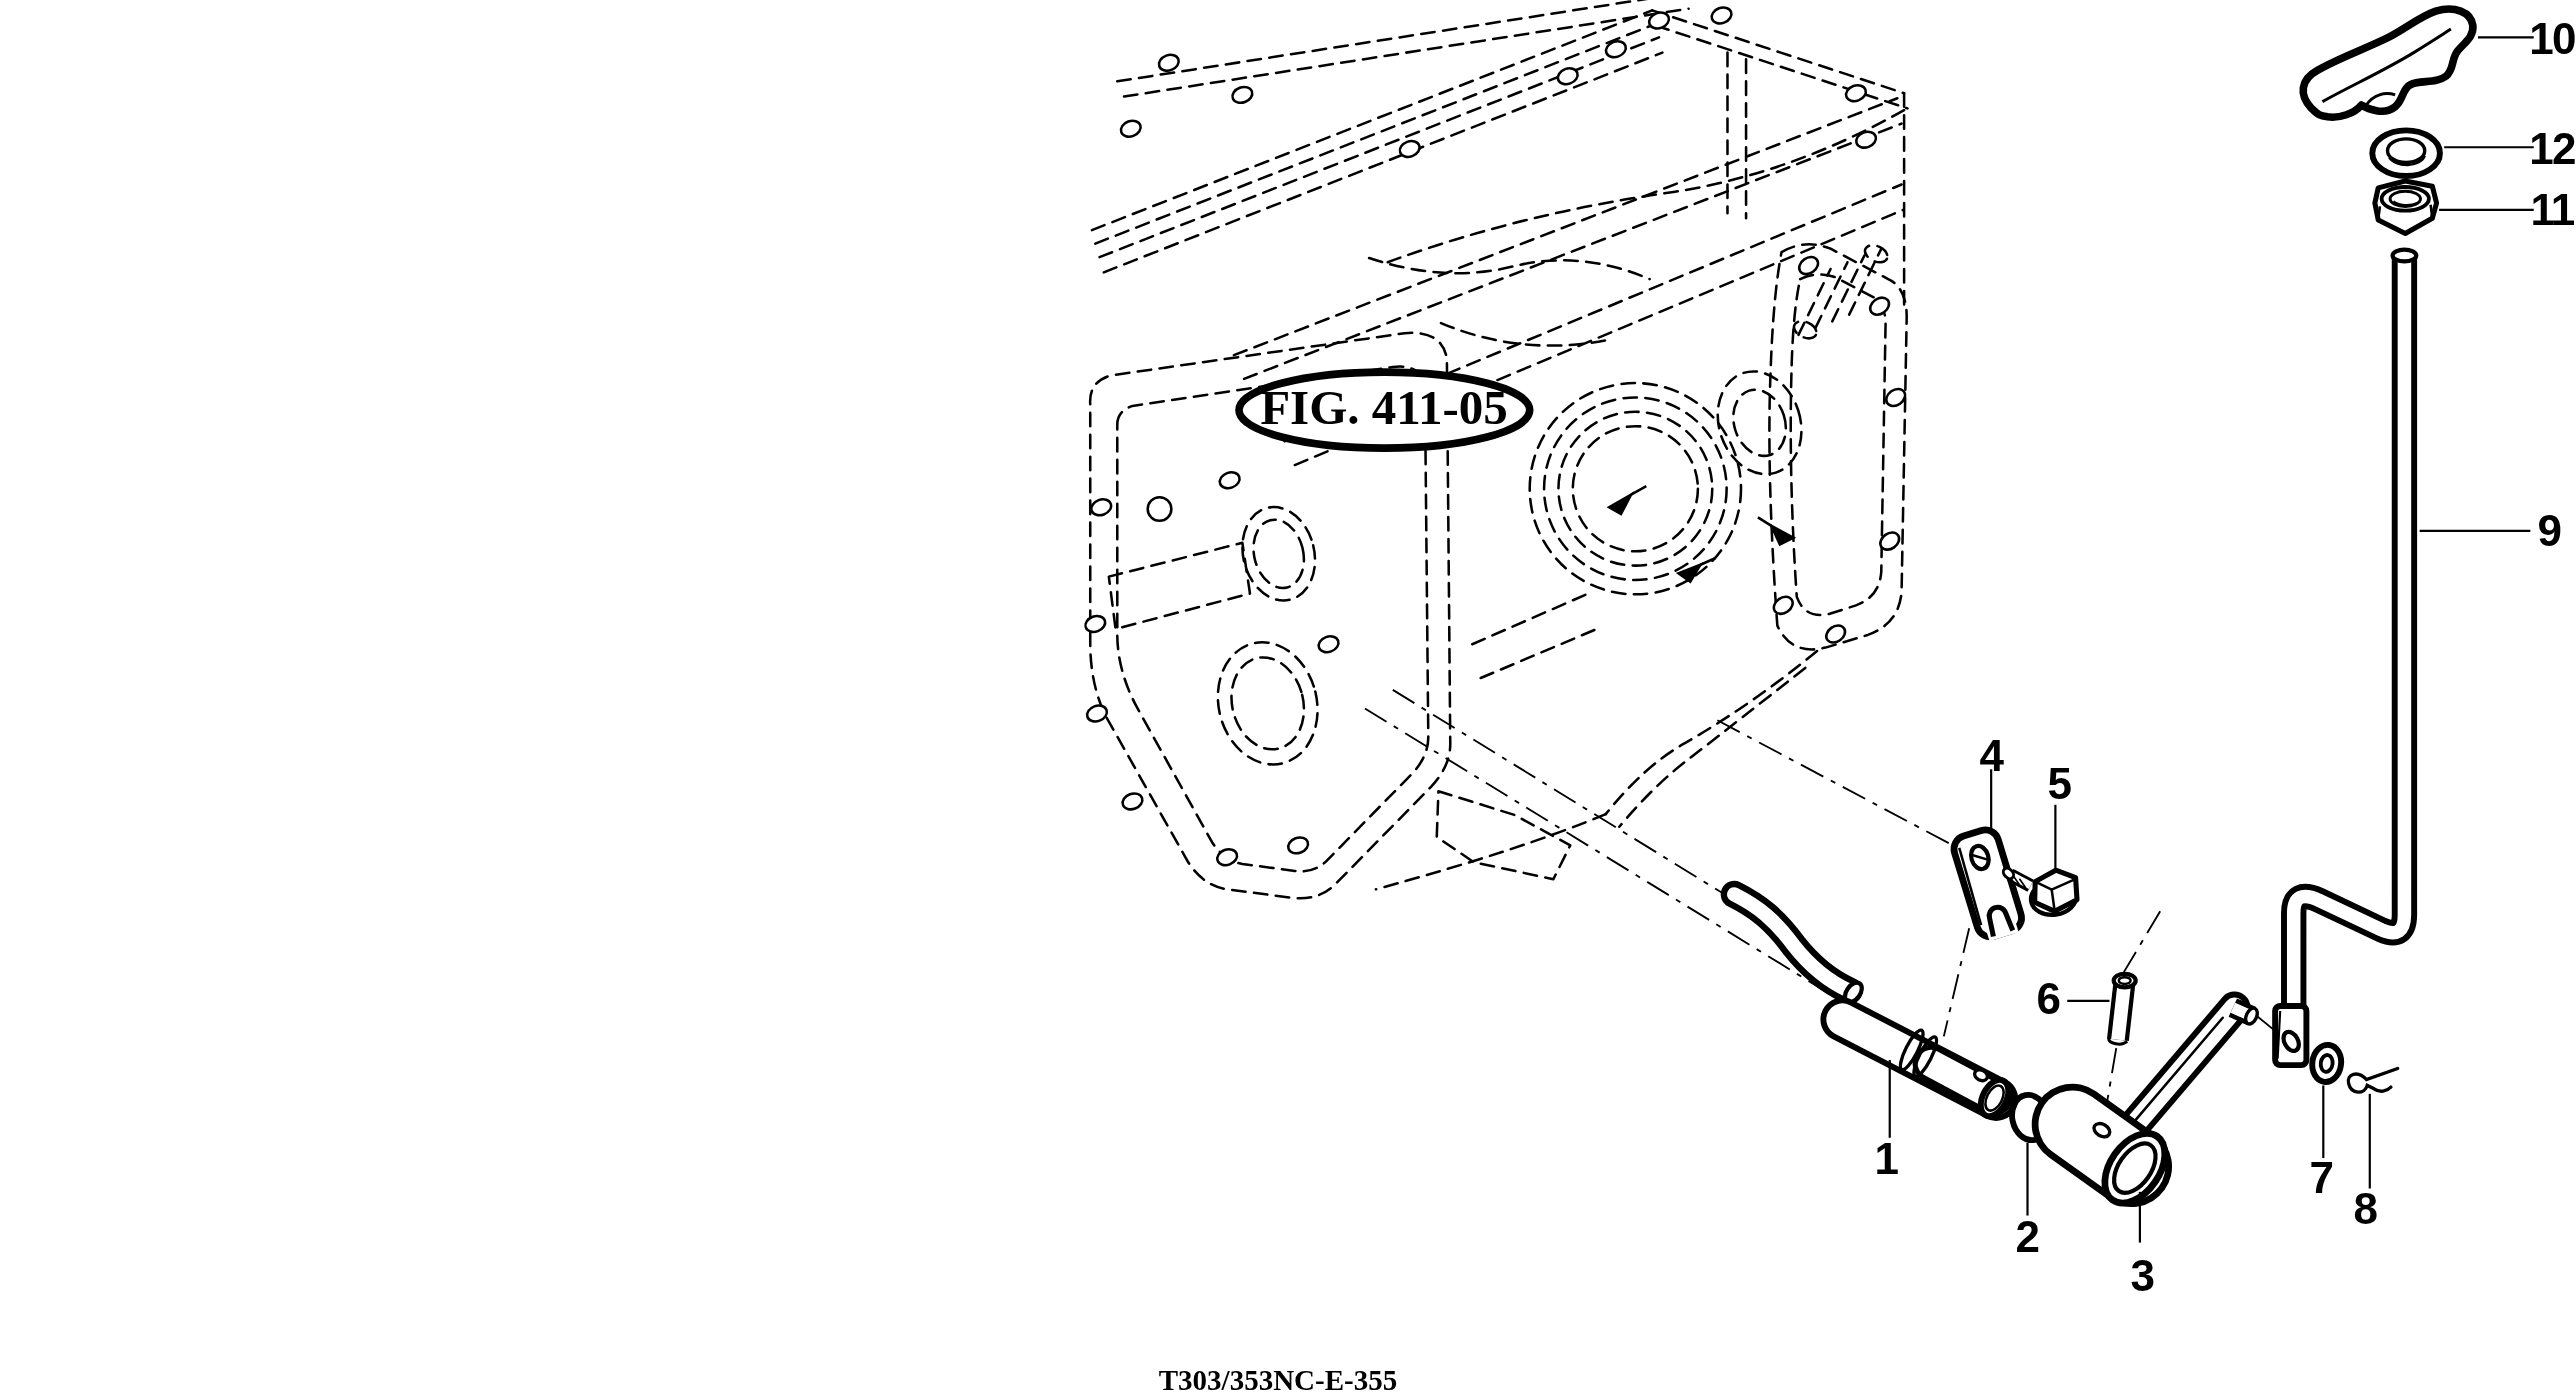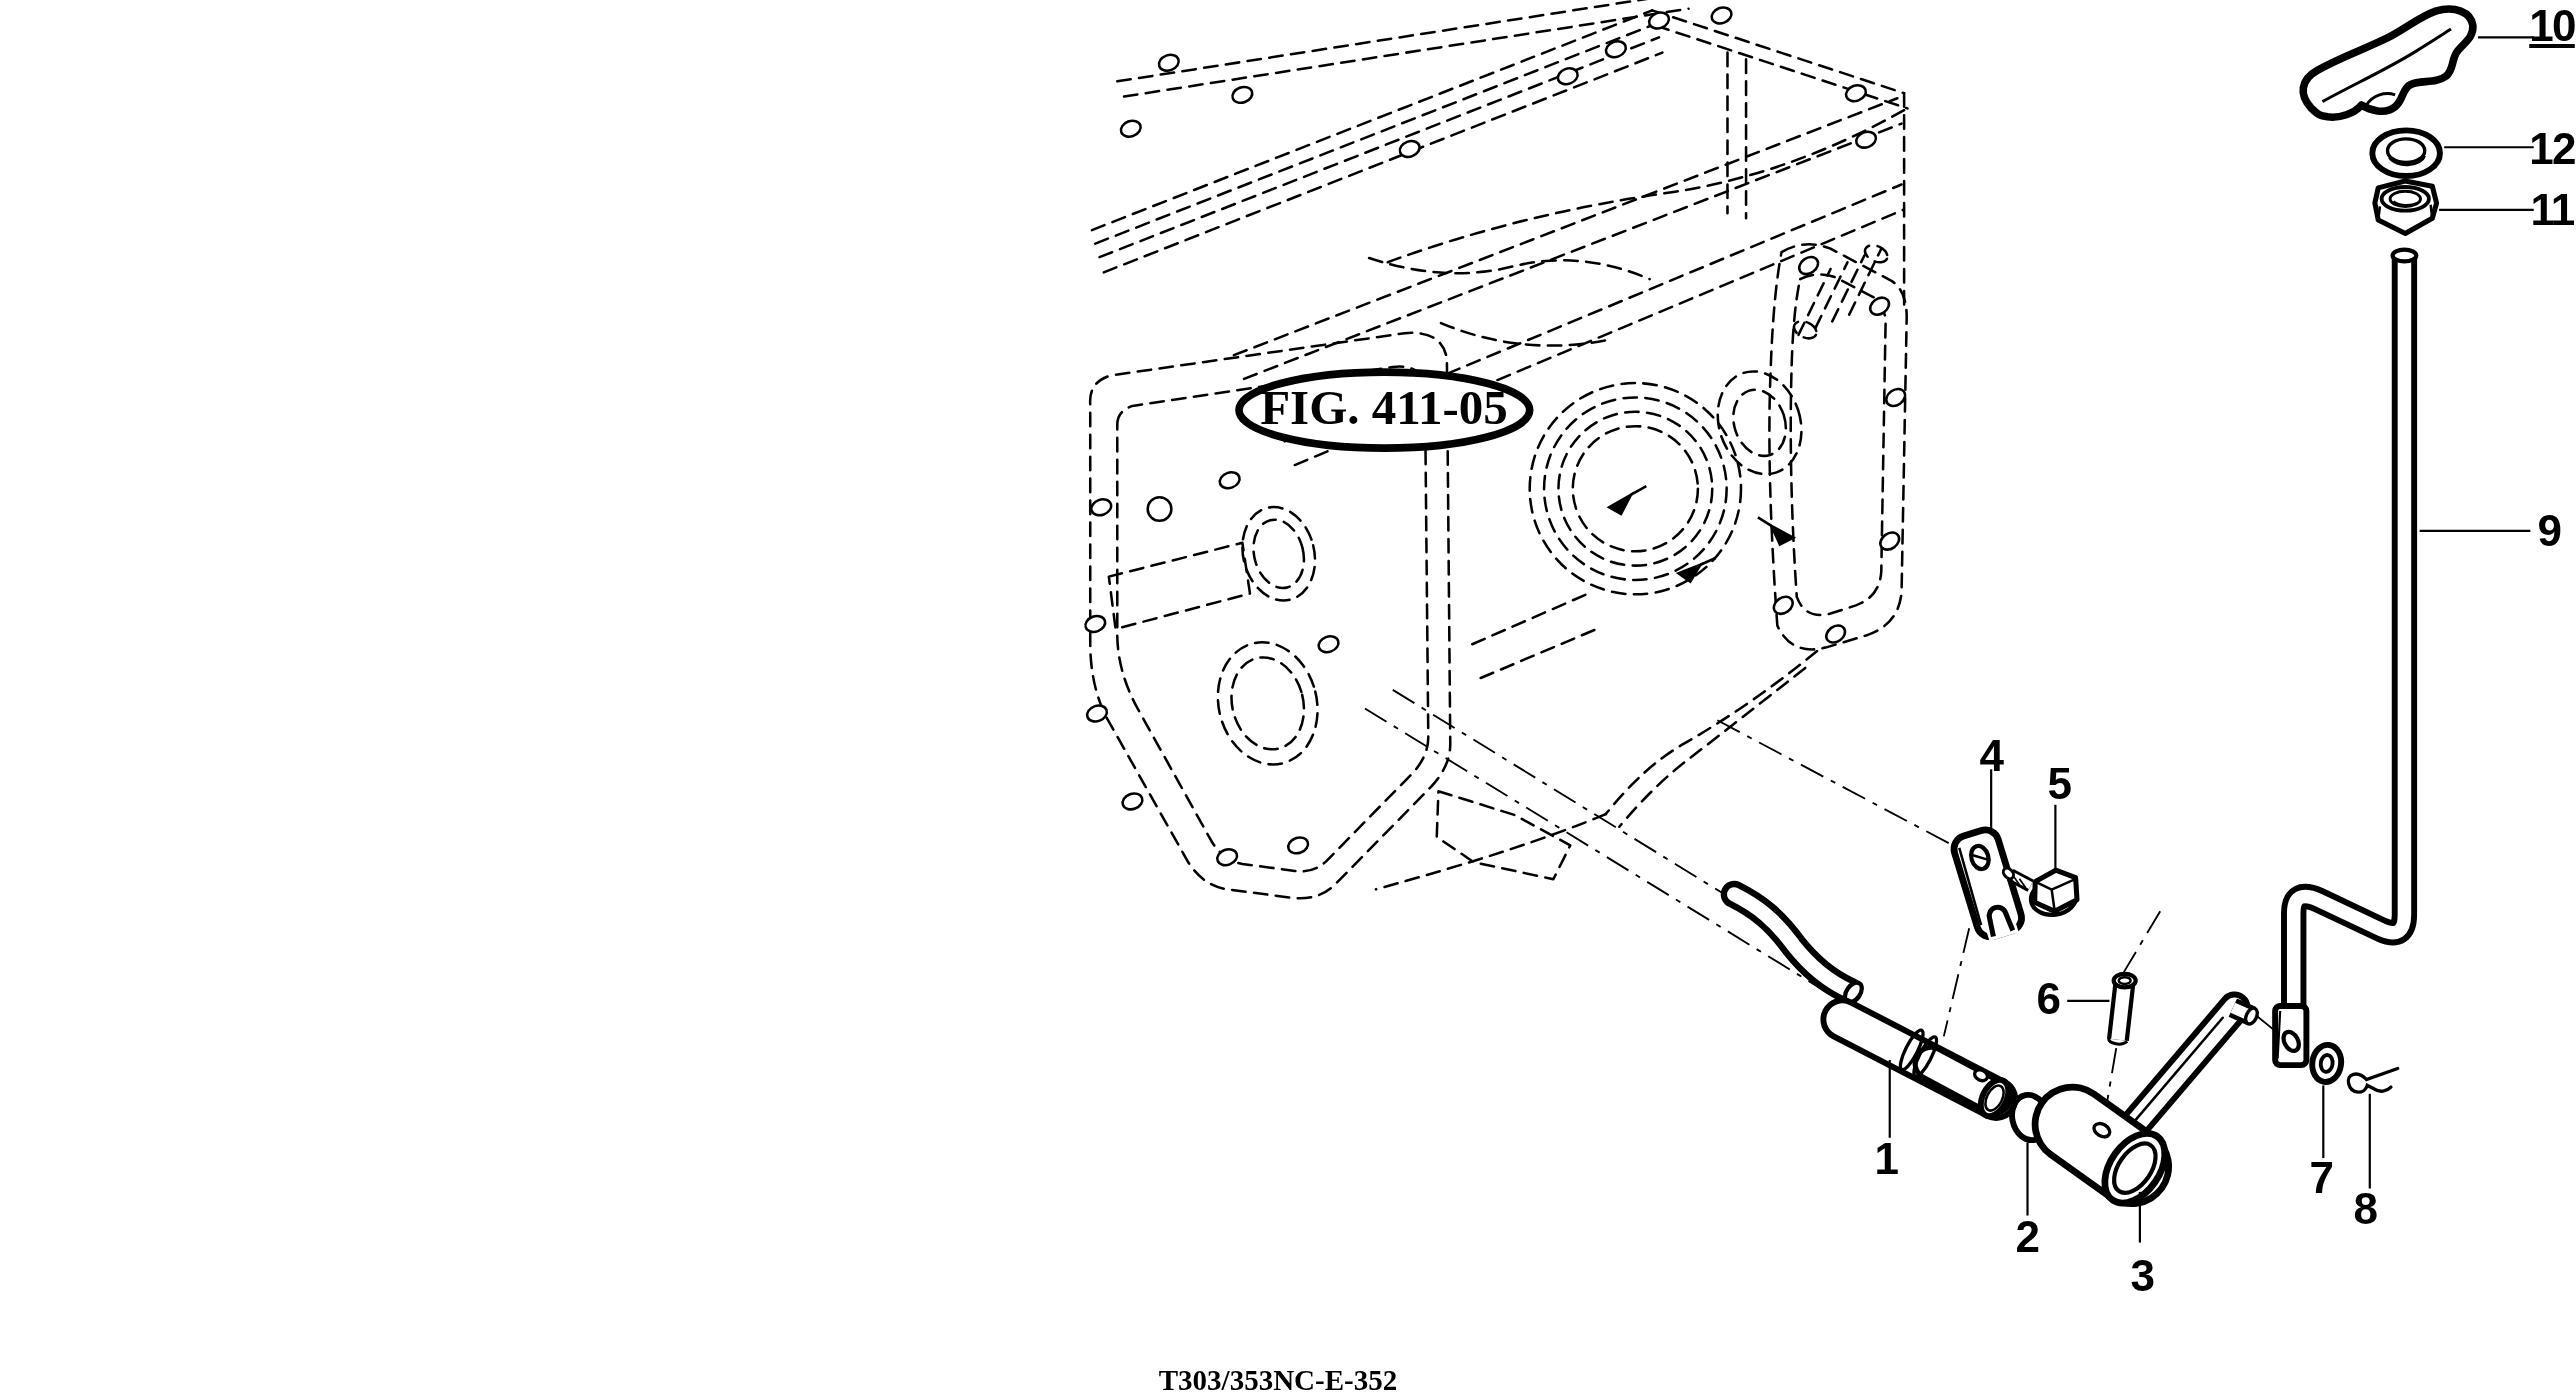--- a/index.html
+++ b/index.html
@@ -242,20 +242,20 @@
 
   <div class="callout" style="left:1886px;top:1159px;">1</div>
   <div class="callout" style="left:2027px;top:1237px;">2</div>
   <div class="callout" style="left:2142px;top:1276px;">3</div>
   <div class="callout" style="left:1991px;top:756px;">4</div>
   <div class="callout" style="left:2059px;top:784px;">5</div>
   <div class="callout" style="left:2048px;top:999px;">6</div>
   <div class="callout" style="left:2321px;top:1178px;">7</div>
   <div class="callout" style="left:2365px;top:1209px;">8</div>
   <div class="callout" style="left:2549px;top:531px;">9</div>
-  <div class="callout" style="left:2552px;top:26px;text-decoration:underline;">10</div>
+  <div class="callout" style="left:2552px;top:39px;">10</div>
   <div class="callout" style="left:2552px;top:210px;">11</div>
   <div class="callout" style="left:2552px;top:149px;">12</div>
 
-  <div class="drawing-code" style="left:1278px;top:1380px;">T303/353NC-E-352</div>
+  <div class="drawing-code" style="left:1278px;top:1380px;">T303/353NC-E-355</div>
 
 </div>
 
 
 </body></html>

